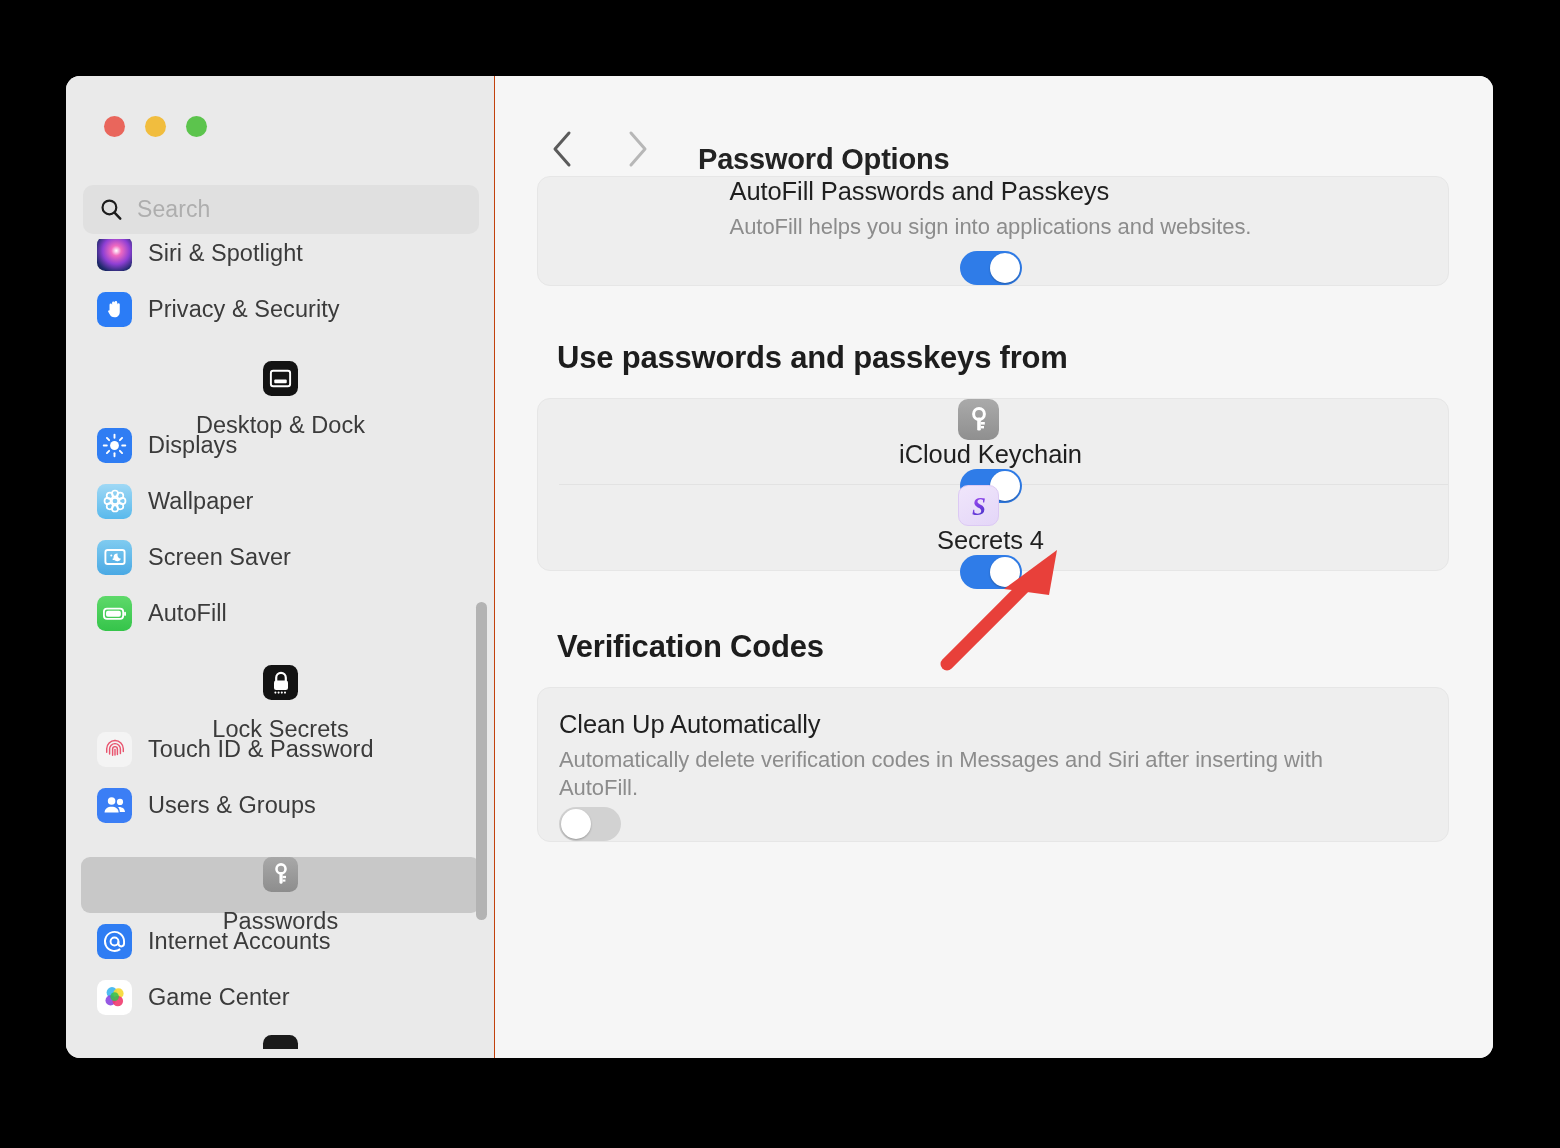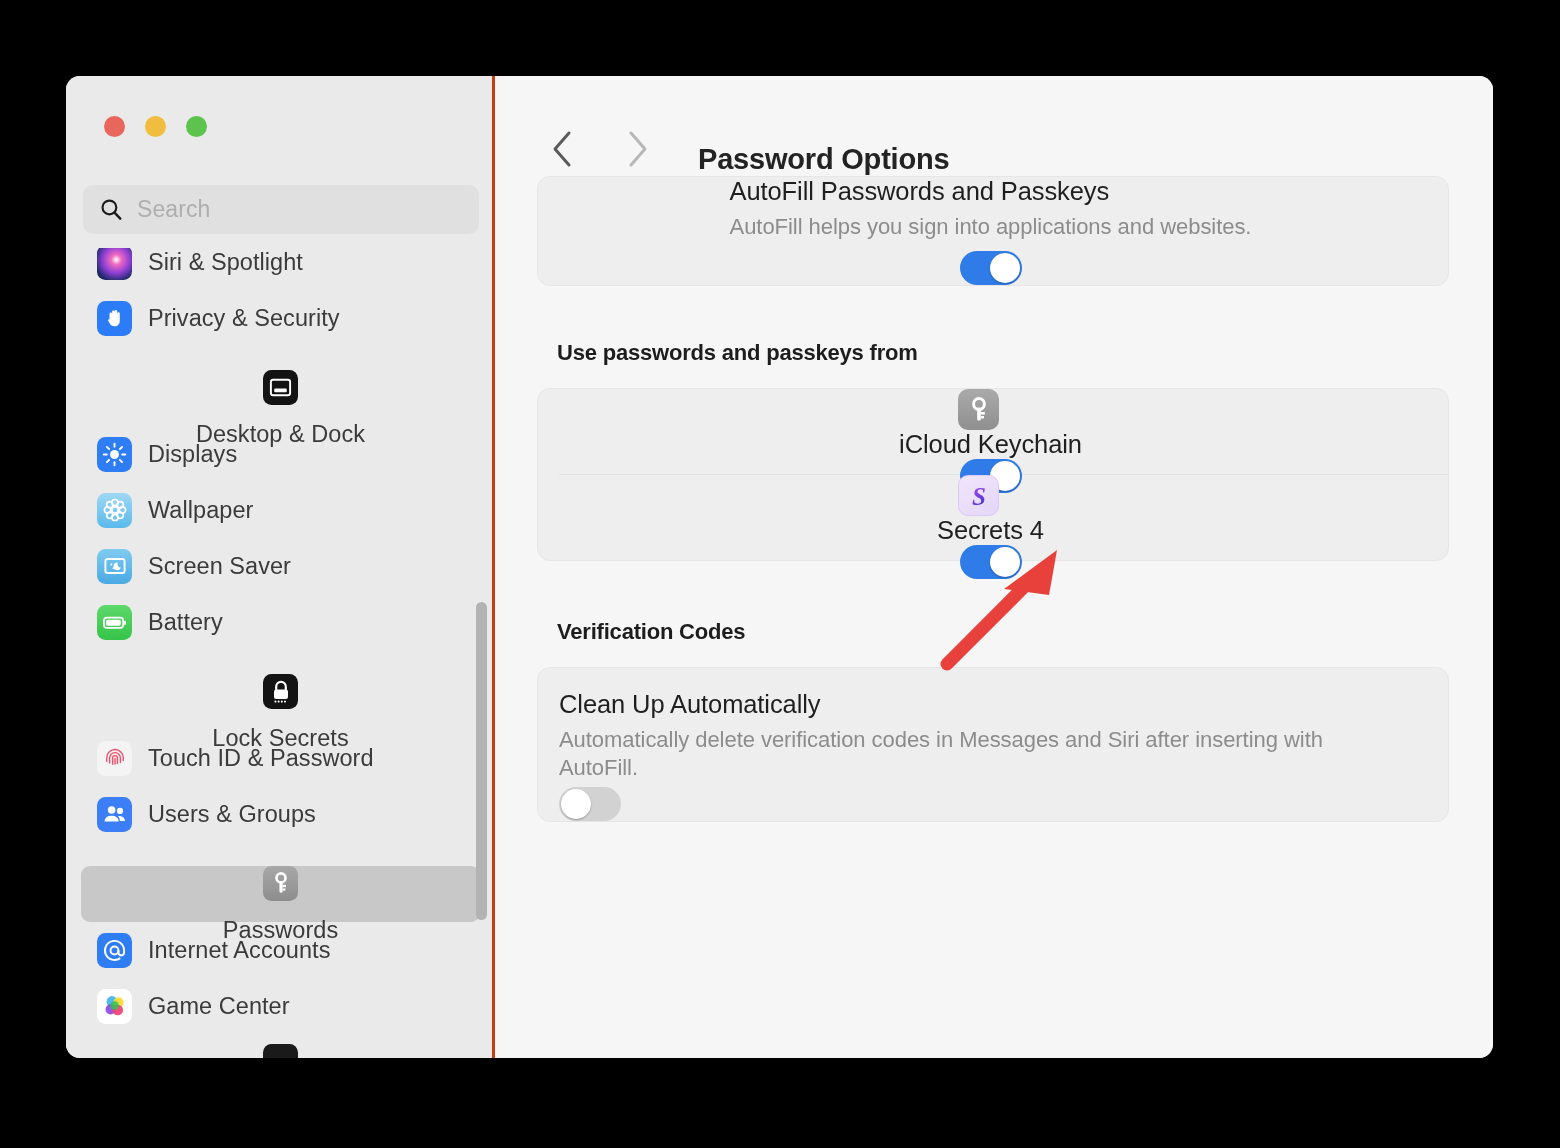--- a/index.html
+++ b/index.html
@@ -20,21 +20,21 @@
     display: flex;
     background: #f5f5f5;
   }
 
   
   #sidebar {
     width: 429px; height: 100%;
     background: #eaeaea;
     position: relative;
     flex: none;
-    border-right: 3px solid #c2410c;
+    border-right: 1px solid #c2410c;
   }
 
   #traffic-lights {
     position: absolute;
     left: 38px; top: 40px;
     display: flex; gap: 20px;
   }
   .light { width: 21px; height: 21px; border-radius: 50%; }
   .light.red    { background: #e9665c; }
   .light.yellow { background: #f1bd3e; }
@@ -52,21 +52,21 @@
   }
   #search-field .mag { flex: none; display: block; }
   #search-placeholder {
     font-size: 23px;
     color: #aeaeae;
     letter-spacing: .1px;
   }
 
   #sidebar-scroll {
     position: absolute;
-    left: 0; top: 172px;
+    left: 0; top: 163px;
     width: 429px;
     height: 810px;
     overflow: hidden;
   }
   #sidebar-list {
     position: relative;
     padding-bottom: 10px;
     margin-top: -14px;
   }
 
@@ -173,21 +173,21 @@
   }
   .row-sub {
     font-size: 22px;
     color: #8c8c8c;
     margin-top: 7px;
     line-height: 1.28;
     letter-spacing: -.05px;
   }
 
   .section-heading {
-    font-size: 22px;
+    font-size: 31px;
     font-weight: bold;
     color: #1d1d1d;
     letter-spacing: -.2px;
   }
 
   
   .toggle {
     width: 62px; height: 34px;
     border-radius: 17px;
     position: relative;
@@ -327,21 +327,21 @@
             <div class="nav-label">Screen Saver</div>
           </div>
           <div class="nav-row">
             <div class="nav-icon ic-battery">
               <svg width="27" height="27" viewBox="0 0 28 28">
                 <rect x="3" y="9" width="20" height="10.6" rx="3.2" fill="none" stroke="#ffffff" stroke-width="1.9"></rect>
                 <rect x="5.2" y="11.2" width="15.4" height="6.2" rx="2" fill="#ffffff"></rect>
                 <rect x="24" y="12.2" width="1.9" height="4.2" rx="0.9" fill="#ffffff"></rect>
               </svg>
             </div>
-            <div class="nav-label">Battery</div>
+            <div class="nav-label">AutoFill</div>
           </div>
           <div class="nav-row spacer-before">
             <div class="nav-icon ic-lock">
               <svg width="24" height="26" viewBox="0 0 24 26">
                 <path d="M7.2 11V7.7a4.8 4.8 0 0 1 9.6 0V11" fill="none" stroke="#ffffff" stroke-width="2.2"></path>
                 <rect x="5" y="10.6" width="14" height="9.4" rx="2.1" fill="#ffffff"></rect>
                 <g fill="#ffffff">
                   <circle cx="6.4" cy="22.6" r="1.05"></circle>
                   <circle cx="9.6" cy="22.6" r="1.05"></circle>
                   <circle cx="12.8" cy="22.6" r="1.05"></circle>

